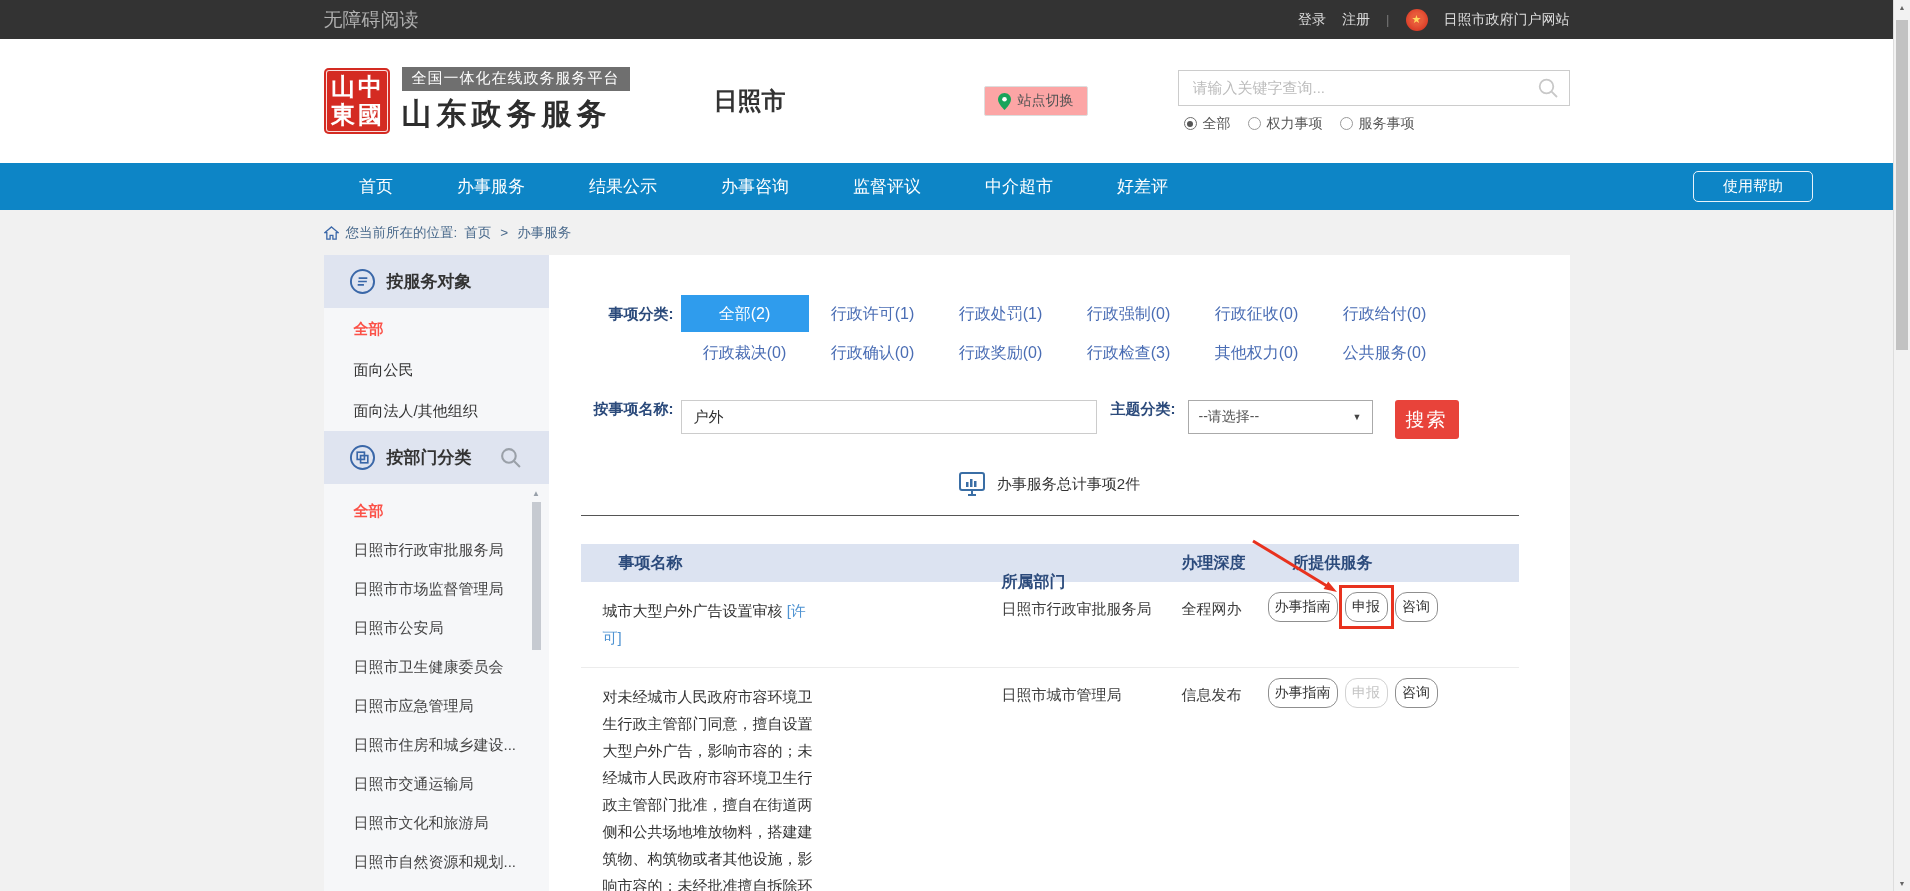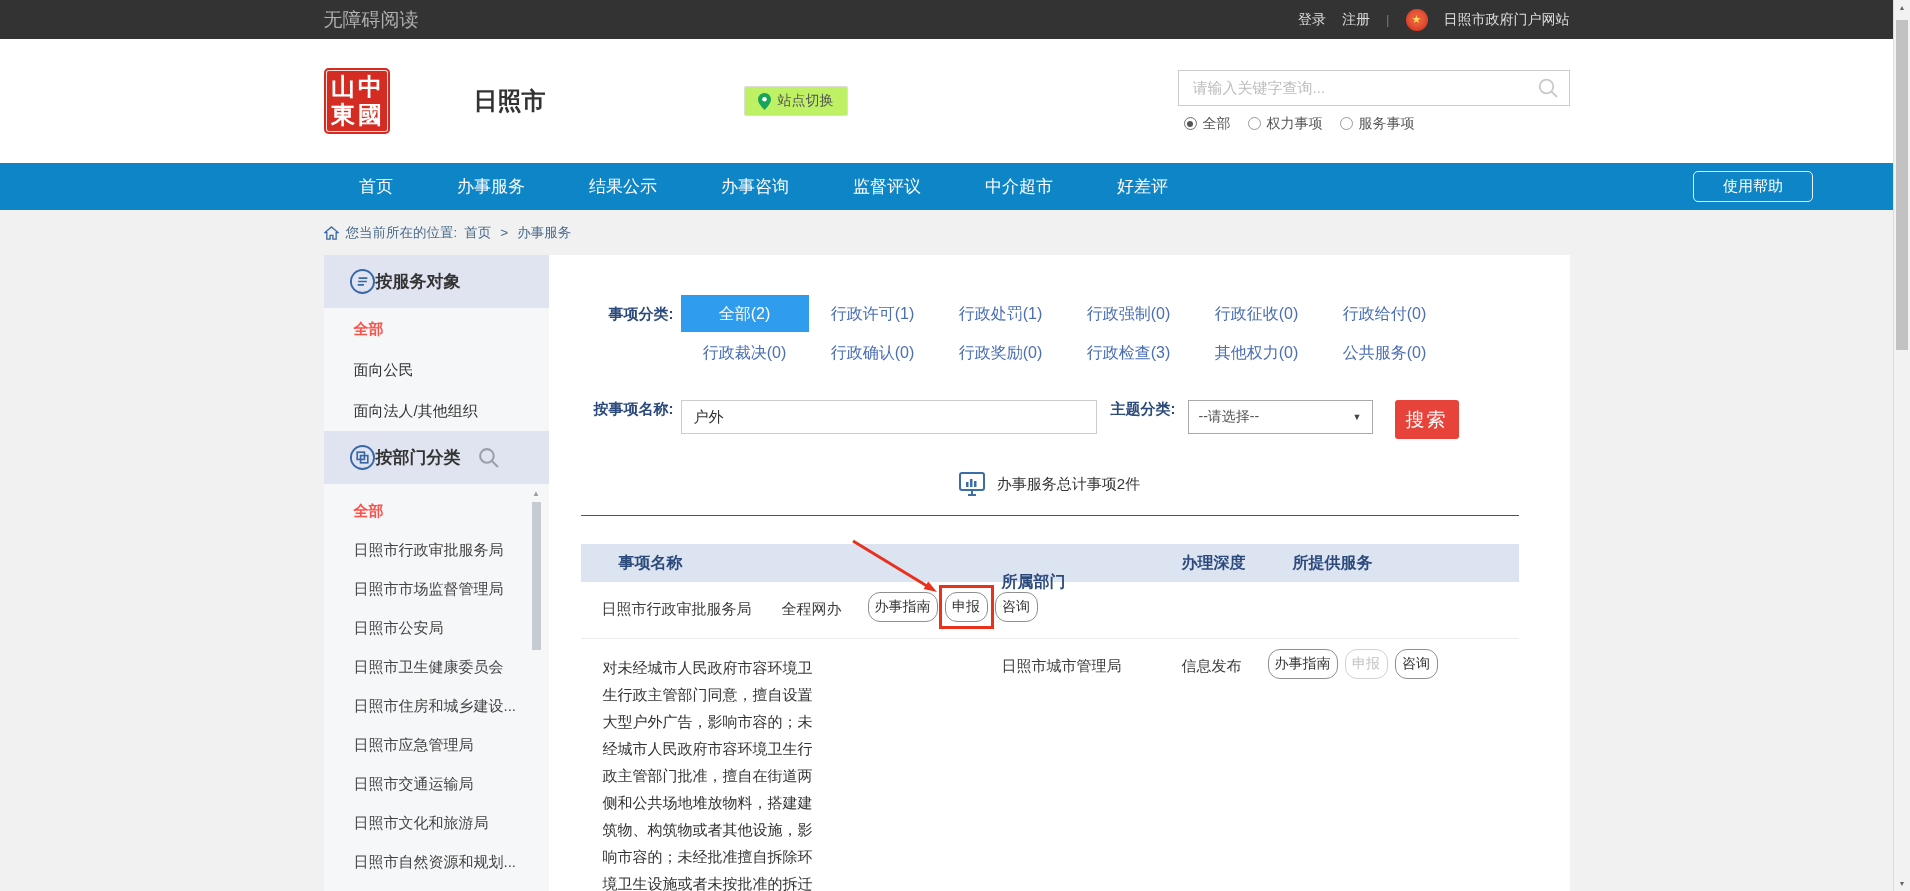--- a/index.html
+++ b/index.html
@@ -22,21 +22,21 @@
   .header { height:124px; background:#ffffff; }
   .header-inner { height:100%; display:flex; align-items:center; }
   .logo { display:flex; align-items:center; cursor:pointer; }
   .seal { width:66px; height:66px; background:#d42b22; border-radius:5px; display:grid;
           grid-template-columns:1fr 1fr; padding:5px 6px; box-shadow:inset 0 0 0 2px #d42b22, inset 0 0 0 3px rgba(255,255,255,.85); }
   .seal-ch { color:#fff; font-size:24px; font-weight:bold; line-height:28px; text-align:center; }
   .logo-text { margin-left:12px; }
   .platform-tag { display:inline-block; background:#6f6f6f; color:#fff; font-size:15px; padding:2px 10px 3px; letter-spacing:1px; }
   .brand { font-size:30px; font-weight:bold; color:#2d2d2d; letter-spacing:5px; margin-top:3px; }
   .city { font-size:24px; font-weight:bold; color:#333; margin-left:84px; }
-  .site-switch { margin-left:198px; height:30px; padding:0 13px; background:#bef264; border:1px solid #ddd;
+  .site-switch { margin-left:198px; height:30px; padding:0 13px; background:#fca5a5; border:1px solid #ddd;
                  color:#555; font-size:14px; display:flex; align-items:center; gap:7px; cursor:pointer; border-radius:2px; }
   .search-block { margin-left:auto; width:392px; }
   .search-box { width:392px; height:36px; border:1px solid #ccc; background:#fff; display:flex; align-items:center; }
   .search-box input { flex:1; border:0; outline:none; font-size:15px; padding-left:14px; color:#333; background:transparent;
                       font-family:inherit; }
   .search-box input::placeholder { color:#bcbcbc; }
   .search-box svg { margin-right:10px; flex-shrink:0; cursor:pointer; }
   .scopes { display:flex; gap:17px; margin-top:9px; margin-left:6px; }
   .scope { display:flex; align-items:center; gap:6px; font-size:14px; color:#555; cursor:pointer; }
   .radio { width:13px; height:13px; border:1px solid #9a9a9a; border-radius:50%; background:#fff; position:relative; display:inline-block; }
@@ -54,21 +54,21 @@
   
   .breadcrumb { height:45px; display:flex; align-items:center; gap:7px; font-size:13.5px; color:#4a6a8c; }
   .breadcrumb a { color:#4a6a8c; text-decoration:none; cursor:pointer; }
   .crumb-sep { margin:0 2px; }
 
   
   .card { background:#fff; display:flex; min-height:636px; }
 
   
   .sidebar { width:225px; flex-shrink:0; background:#f6f7f9; }
-  .side-header { height:53px; background:#dfe4f0; display:flex; align-items:center; padding-left:25px; 
+  .side-header { height:53px; background:#dfe4f0; display:flex; align-items:center; padding-left:25px; gap:11px;
                  font-size:17px; font-weight:bold; color:#333; }
   .side-search { margin-left:16px; cursor:pointer; }
   .side-list { list-style:none; }
   .side-item { height:41px; line-height:41px; padding-left:30px; font-size:15px; color:#333; cursor:pointer;
                white-space:nowrap; overflow:hidden; }
   .side-item.active { color:#fb5148; font-weight:bold; }
   .dept-list { position:relative; padding-top:7px; }
   .dept-list .side-item { height:39px; line-height:39px; color:#444; }
   .dept-list .side-item.active { color:#fb5148; }
   .inner-scrollbar { position:absolute; right:7px; top:5px; width:11px; height:410px; }
@@ -146,20 +146,24 @@
   <div class="header">
     <div class="container header-inner">
       <div class="logo">
         <div class="seal">
 
         <span class="seal-ch">山</span>
             <span class="seal-ch">中</span>
             <span class="seal-ch">東</span>
             <span class="seal-ch">國</span>
           </div>
+        <div class="logo-text">
+          <div class="platform-tag">全国一体化在线政务服务平台</div>
+          <div class="brand">山东政务服务</div>
+        </div>
       </div>
       <div class="city">日照市</div>
       <button class="site-switch">
         <svg width="13" height="17" viewBox="0 0 13 17">
             <path d="M6.5 0C2.9 0 0 2.9 0 6.5 0 11 6.5 17 6.5 17S13 11 13 6.5C13 2.9 10.1 0 6.5 0Z" fill="#18a45a"></path>
             <circle cx="6.5" cy="6.3" r="2.3" fill="#fff"></circle>
           </svg>
         <span>站点切换</span>
       </button>
       <div class="search-block">
@@ -249,22 +253,22 @@
         <div class="inner-scrollbar">
           <span class="up">▲</span>
           <div class="inner-thumb"></div>
         </div>
 
       <div class="side-item dept active">全部</div>
           <div class="side-item dept">日照市行政审批服务局</div>
           <div class="side-item dept">日照市市场监督管理局</div>
           <div class="side-item dept">日照市公安局</div>
           <div class="side-item dept">日照市卫生健康委员会</div>
+          <div class="side-item dept">日照市应急管理局</div>
           <div class="side-item dept">日照市住房和城乡建设...</div>
-          <div class="side-item dept">日照市应急管理局</div>
           <div class="side-item dept">日照市交通运输局</div>
           <div class="side-item dept">日照市文化和旅游局</div>
           <div class="side-item dept">日照市自然资源和规划...</div>
         </div>
     </aside>
 
     <main class="main">
 
       <div class="cat-filter">
         <span class="f-label">事项分类:</span>
@@ -312,20 +316,24 @@
       <div class="table">
         <div class="t-header">
           <div class="th1">事项名称</div>
           <div class="th2">所属部门</div>
           <div class="th3">办理深度</div>
           <div class="th4">所提供服务</div>
         </div>
         <div class="t-body">
 
             <div class="t-row">
+              <div class="td name">
+                <span>城市大型户外广告设置审核</span>
+                <a class="tag">[许可]</a>
+              </div>
               <div class="td dept">日照市行政审批服务局</div>
               <div class="td depth">全程网办</div>
               <div class="td actions">
 
                   <span class="action-wrap">
                     
                     <button class="action-btn">办事指南</button>
                   </span>
 
                   <span class="action-wrap annotated">

